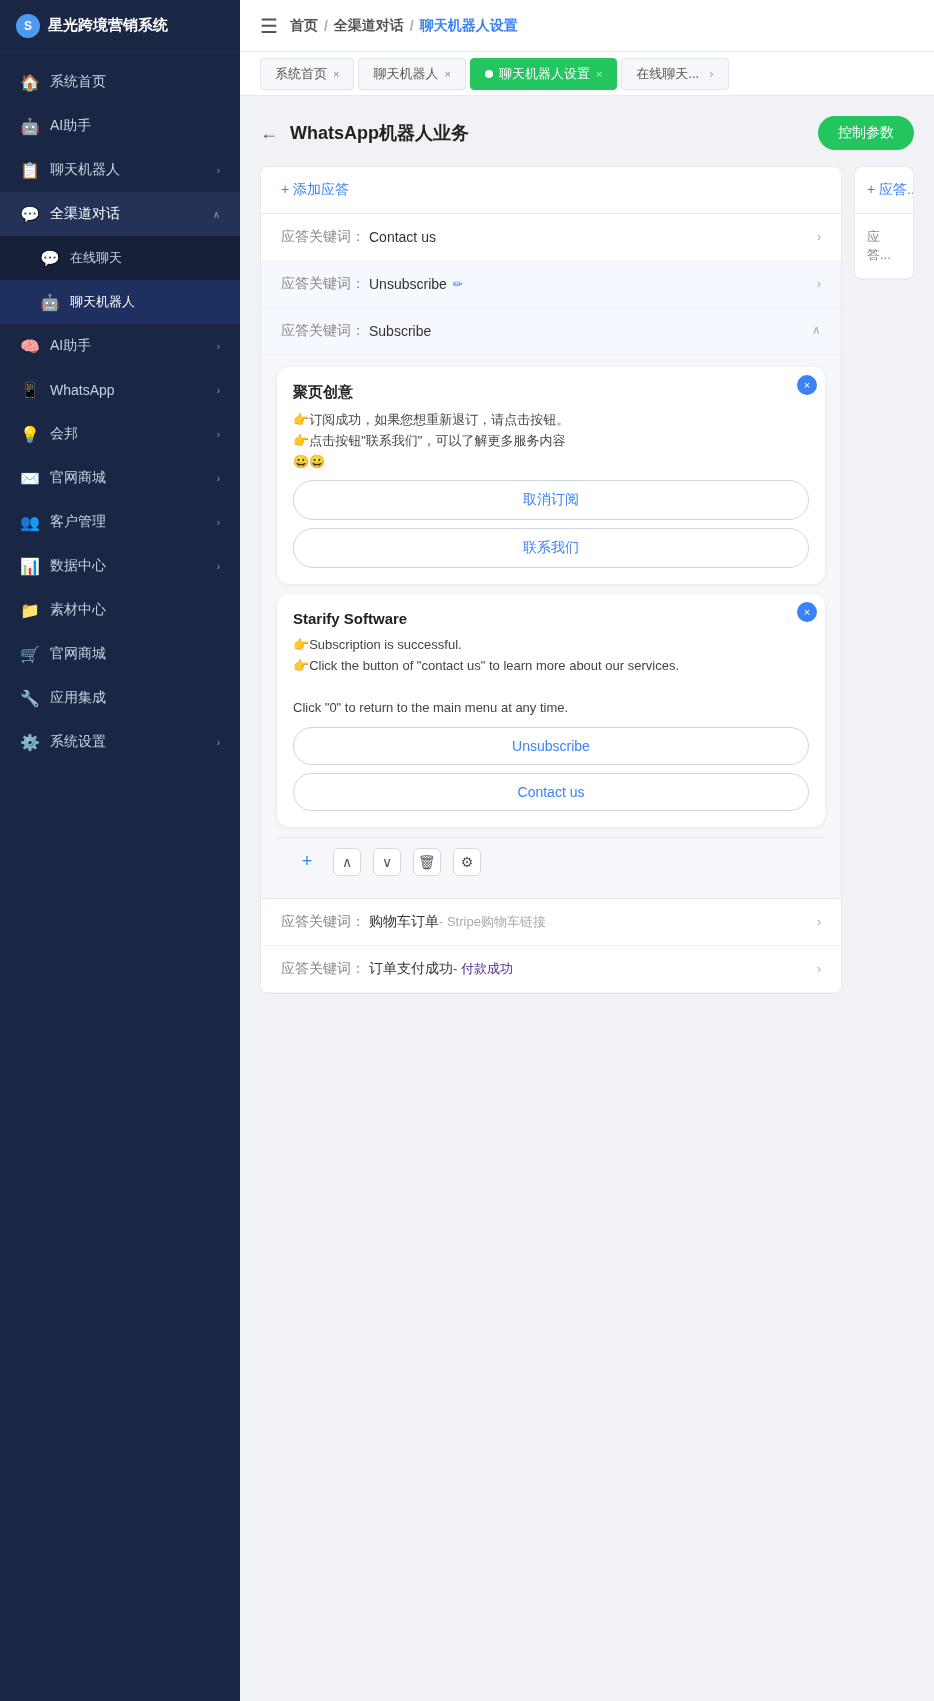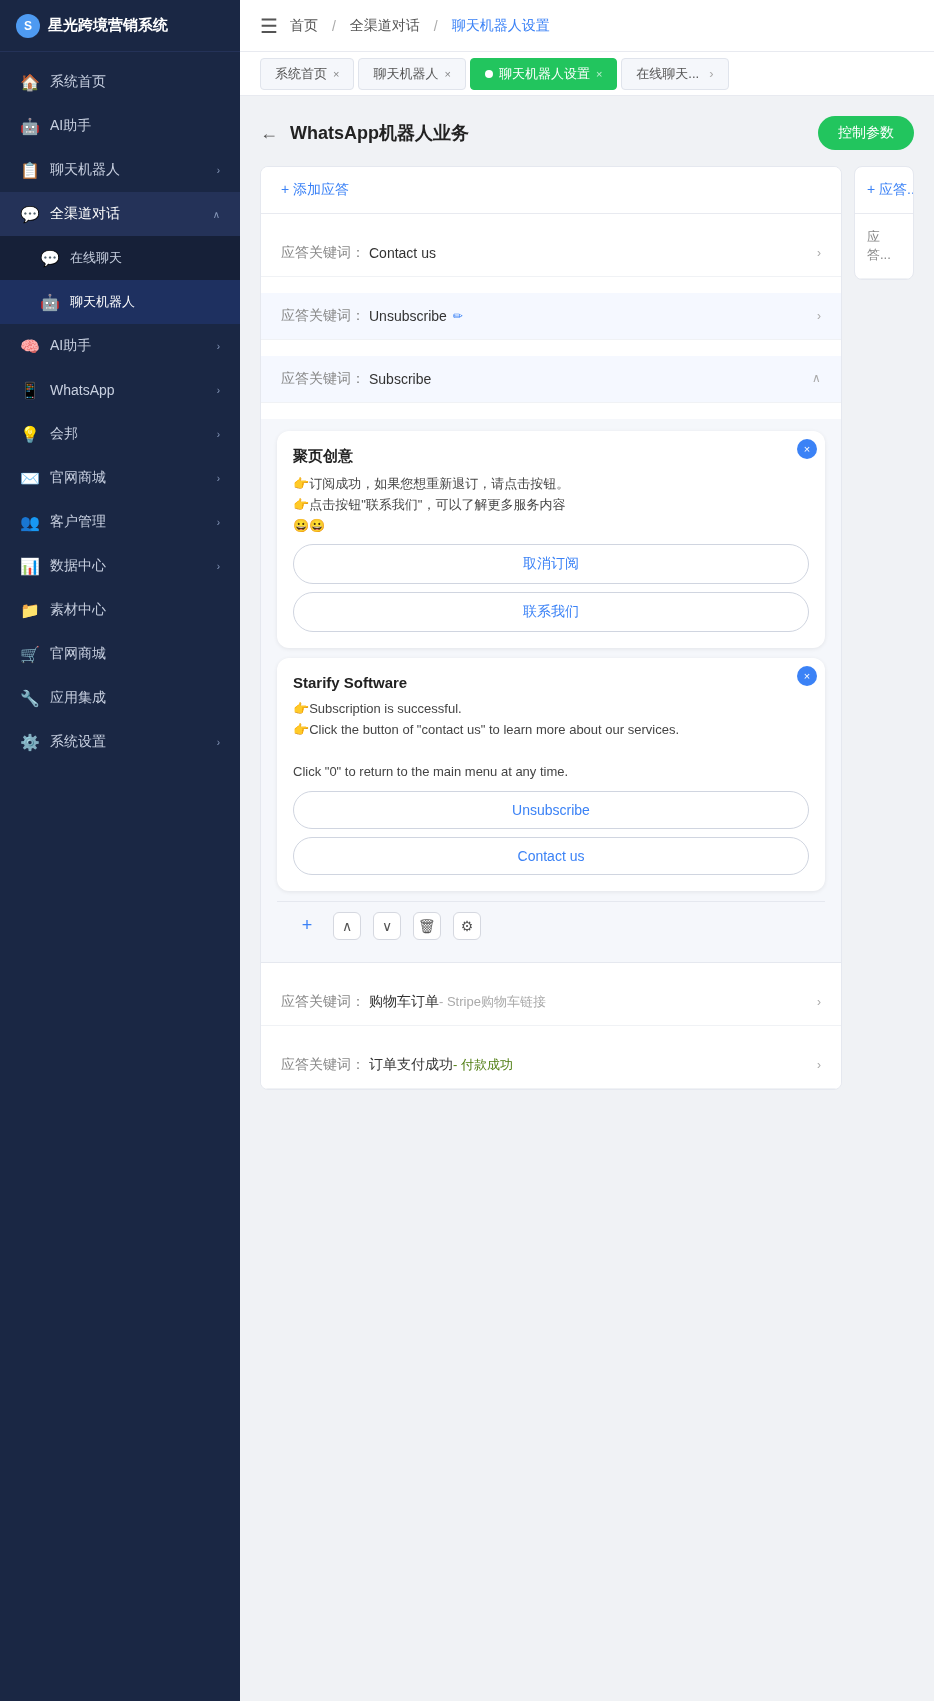--- a/index.html
+++ b/index.html
@@ -80,21 +80,21 @@
       background: white;
       border-bottom: 1px solid #e8eaf0;
       padding: 0 20px;
       height: 52px;
       display: flex;
       align-items: center;
       gap: 12px;
       flex-shrink: 0;
     }
     .topbar-menu { font-size: 20px; color: #555; cursor: pointer; }
-    .topbar-breadcrumb { display: flex; align-items: center; gap: 14px; font-size: 14px; }
+    .topbar-breadcrumb { display: flex; align-items: center; gap: 6px; font-size: 14px; font-weight: bold; }
     .breadcrumb-item { color: #555; }
     .breadcrumb-sep { color: #aaa; }
     .breadcrumb-item.current { color: #3b82f6; }
 
     
     .tabbar {
       background: white;
       border-bottom: 1px solid #e8eaf0;
       padding: 0 20px;
       display: flex;
@@ -154,21 +154,21 @@
       gap: 12px;
       align-items: flex-start;
     }
 
     
     .col-left {
       flex: 1;
       min-width: 0;
       display: flex;
       flex-direction: column;
-      gap: 16px;
+      gap: 0;
       background: white;
       border-radius: 8px;
       border: 1px solid #e5e8ef;
       overflow: hidden;
     }
 
     
     .add-answer-btn {
       display: flex; align-items: center;
       padding: 14px 20px;
@@ -492,21 +492,21 @@
 
         <div class="answer-row stripe">
           <span class="kw-label">应答关键词：</span>
           <span class="kw-value">购物车订单</span>
           <span style="color:#aaa; font-size:13px;"> - Stripe购物车链接</span>
           <span class="row-arrow">›</span>
         </div>
         <div class="answer-row stripe">
           <span class="kw-label">应答关键词：</span>
           <span class="kw-value">订单支付成功</span>
-          <span style="color:#4d7c0f; font-size:13px;"> - 付款成功</span>
+          <span style="color:#4c1d95; font-size:13px;"> - 付款成功</span>
           <span class="row-arrow">›</span>
         </div>
       </div>
 
       <div class="col-right">
         <div class="col-right-add">+ 应答...</div>
         <div class="col-right-row">应答...</div>
       </div>
     </div>
   </div>

